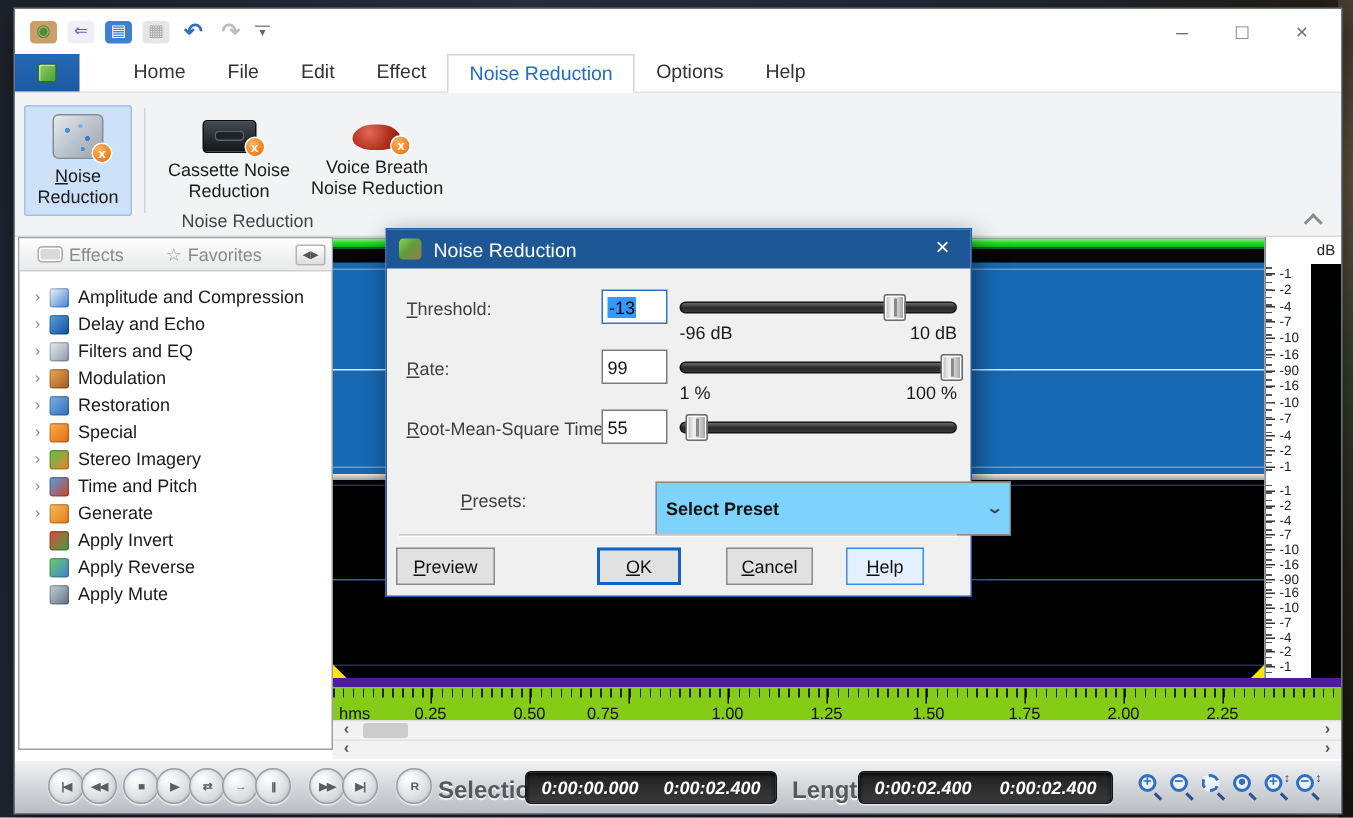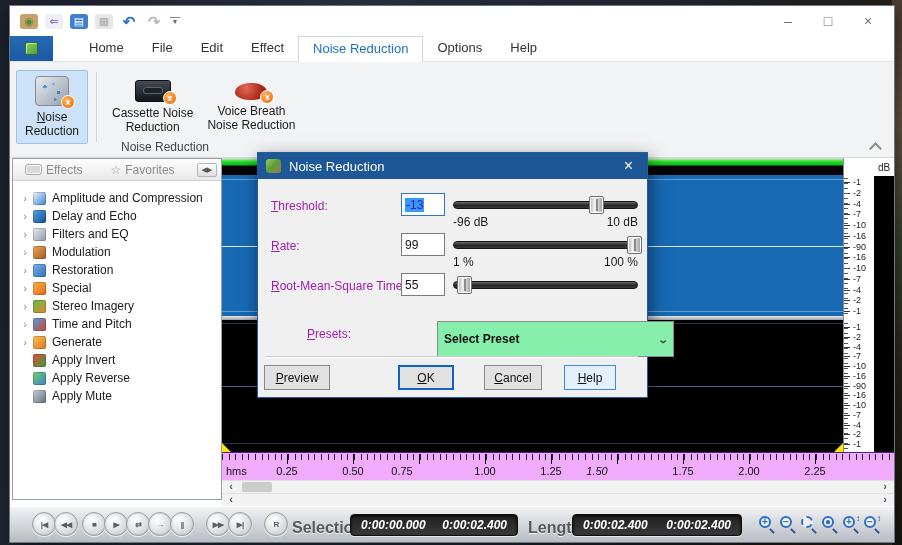--- a/index.html
+++ b/index.html
@@ -95,21 +95,21 @@
   .scalecol{position:absolute;left:833px;top:152px;width:31px;height:294px;background:#fff;border-left:1px solid #888;}
   .scale-group{position:absolute;left:0;width:100%;display:flex;flex-direction:column;justify-content:space-between;}
   .sg1{top:20px;height:138px;}
   .sg2{top:165px;height:126px;}
   .scale-ticks{position:absolute;left:0;top:0;bottom:0;width:4px;background:repeating-linear-gradient(180deg,#555 0 1px,transparent 1px 5px);}
   .slabel{display:flex;align-items:center;height:9px;font-size:9px;color:#222;line-height:1;}
   .slabel::before{content:"";width:6px;height:1px;background:#333;margin:0 3px 0 0;}
   .rightstrip{position:absolute;left:864px;top:152px;width:20px;height:294px;background:#000;}
   .db-unit{position:absolute;left:864px;top:152px;width:20px;height:18px;background:#fff;font-size:10px;color:#222;display:flex;align-items:center;justify-content:center;}
   
-  .timeline{position:absolute;left:212px;top:446px;width:672px;height:28px;background:#f0abfc;border-top:1px solid #4c1d95;}
+  .timeline{position:absolute;left:212px;top:446px;width:672px;height:28px;background:#84cc16;border-top:6px solid #4c1d95;}
   .tickstrip{position:absolute;left:0;top:1px;width:100%;height:6px;
     background:repeating-linear-gradient(90deg,#222 0 1px,transparent 1px 6.6px);}
   .majortick{position:absolute;top:1px;width:1px;height:10px;background:#000;}
   .tl-unit{position:absolute;left:4px;top:12px;font-size:11px;color:#111;}
   .tl-num{position:absolute;top:12px;font-size:11px;color:#111;transform:translateX(-50%);}
   
   .scrollrow{position:absolute;left:212px;width:672px;height:13px;background:#f2f2f2;border-top:1px solid #e0e0e0;}
   .sr1{top:474px;} .sr2{top:487px;}
   .scroll-arrow{position:absolute;top:0;width:14px;height:12px;color:#555;font-size:11px;line-height:11px;text-align:center;font-weight:bold;}
   .scroll-arrow.left{left:2px;} .scroll-arrow.right{right:2px;}
@@ -133,33 +133,33 @@
   .zbtn.vert .lens::after{content:"↕";position:absolute;right:-7px;top:-3px;font-size:8px;color:#1f3f7f;}
   .zbtn.sel .lens{border-style:dashed;}
   
   .dialog{position:absolute;left:257px;top:152px;width:391px;height:246px;background:#f0f0f0;
     border:1px solid #235d9f;box-shadow:2px 5px 16px rgba(0,0,0,.5);}
   .dlg-titlebar{position:absolute;left:0;top:0;width:100%;height:26px;background:#1d5795;display:flex;align-items:center;padding:0 8px;}
   .dlg-icon{width:15px;height:14px;border-radius:3px;background:linear-gradient(135deg,#8fd05e 0%,#5f9e3a 45%,#9a7a4a 100%);margin-right:8px;}
   .dlg-title{color:#fff;font-size:13px;}
   .dlg-close{margin-left:auto;color:#fff;font-size:16px;line-height:1;padding:0 6px;}
   .dfield{position:absolute;left:0;width:100%;height:36px;}
-  .dlabel{position:absolute;left:13px;top:6px;font-size:12px;color:#a21caf;}
+  .dlabel{position:absolute;left:13px;top:6px;font-size:12px;color:#404040;}
   .dinput{position:absolute;left:143px;top:0;width:44px;height:23px;background:#fff;border:1px solid #7a7a7a;
     font-size:12px;color:#111;display:flex;align-items:center;padding-left:3px;}
   .dinput.focused{border:1px solid #2f74c9;}
-  .dinput .selval{background:#3399ff;color:#4c1d95;padding:0 1px;}
+  .dinput .selval{background:#3399ff;color:#000000;padding:0 1px;}
   .dtrack{position:absolute;left:195px;top:8px;width:185px;height:8px;border-radius:4px;
     background:linear-gradient(#6a6a6a,#262626 55%,#3a3a3a);border:1px solid #141414;}
   .dhandle{position:absolute;top:-6px;width:15px;height:18px;border:1px solid #6d6d6d;border-radius:2px;
     background:linear-gradient(90deg,#b5b5b5 0%,#f2f2f2 35%,#d7d7d7 60%,#9a9a9a 100%);box-shadow:inset 0 0 0 1px #fff;}
   .dhandle::after{content:"";position:absolute;left:6px;top:2px;width:2px;height:12px;background:#8a8a8a;}
   .dsub{position:absolute;left:195px;top:22px;width:185px;display:flex;justify-content:space-between;font-size:12px;color:#1a1a1a;}
   .drow-presets{position:absolute;left:0;top:168px;width:100%;height:24px;margin-left:36px;}
-  .dcombo{position:absolute;left:143px;top:0;width:237px;height:21px;background:#86efac;border:1px solid #8a8a8a;
+  .dcombo{position:absolute;left:143px;top:0;width:237px;height:21px;background:#7dd3fc;border:1px solid #8a8a8a;
     font-size:12px;color:#111;font-weight:bold;display:flex;align-items:center;padding:17px 6px;}
   .dcombo .chev{margin-left:auto;font-size:10px;color:#444;transform:scaleX(1.4);}
   .ddivider{position:absolute;left:8px;top:203px;width:372px;height:1px;background:#c8c8c8;box-shadow:0 1px 0 #fff;}
   .dbtn{position:absolute;top:212px;height:25px;background:#e1e1e1;border:1px solid #8a8a8a;
     font-size:12px;color:#111;display:flex;align-items:center;justify-content:center;}
   .dbtn.default{border:2px solid #0f62c8;}
   .dbtn.focus{border:1px solid #3f8ae0;background:#e4f0fd;}
   u{text-decoration:underline;}
 </style>
 </head>
@@ -367,21 +367,21 @@
 
   <div class="timeline" data-name="time-ruler">
     <div class="tickstrip" data-name="minor-ticks"></div>
     <div class="tl-unit" data-name="time-unit-label">hms</div>
     <div id="tl-nums" data-name="time-labels">
         <div class="tl-num" data-name="time-label" style="left: 65px;">0.25</div>
         <div class="tl-num" data-name="time-label" style="left: 131px;">0.50</div>
         <div class="tl-num" data-name="time-label" style="left: 180px;">0.75</div>
         <div class="tl-num" data-name="time-label" style="left: 263px;">1.00</div>
         <div class="tl-num" data-name="time-label" style="left: 329px;">1.25</div>
-        <div class="tl-num" data-name="time-label" style="left: 375px; font-style: italic;">1.50</div>
+        <div class="tl-num" data-name="time-label" style="left: 397px;">1.50</div>
         <div class="tl-num" data-name="time-label" style="left: 461px;">1.75</div>
         <div class="tl-num" data-name="time-label" style="left: 527px;">2.00</div>
         <div class="tl-num" data-name="time-label" style="left: 593px;">2.25</div>
       </div>
   <div class="majortick" data-name="major-tick" style="left: 65px;"></div>
       <div class="majortick" data-name="major-tick" style="left: 131px;"></div>
       <div class="majortick" data-name="major-tick" style="left: 197px;"></div>
       <div class="majortick" data-name="major-tick" style="left: 263px;"></div>
       <div class="majortick" data-name="major-tick" style="left: 329px;"></div>
       <div class="majortick" data-name="major-tick" style="left: 395px;"></div>

